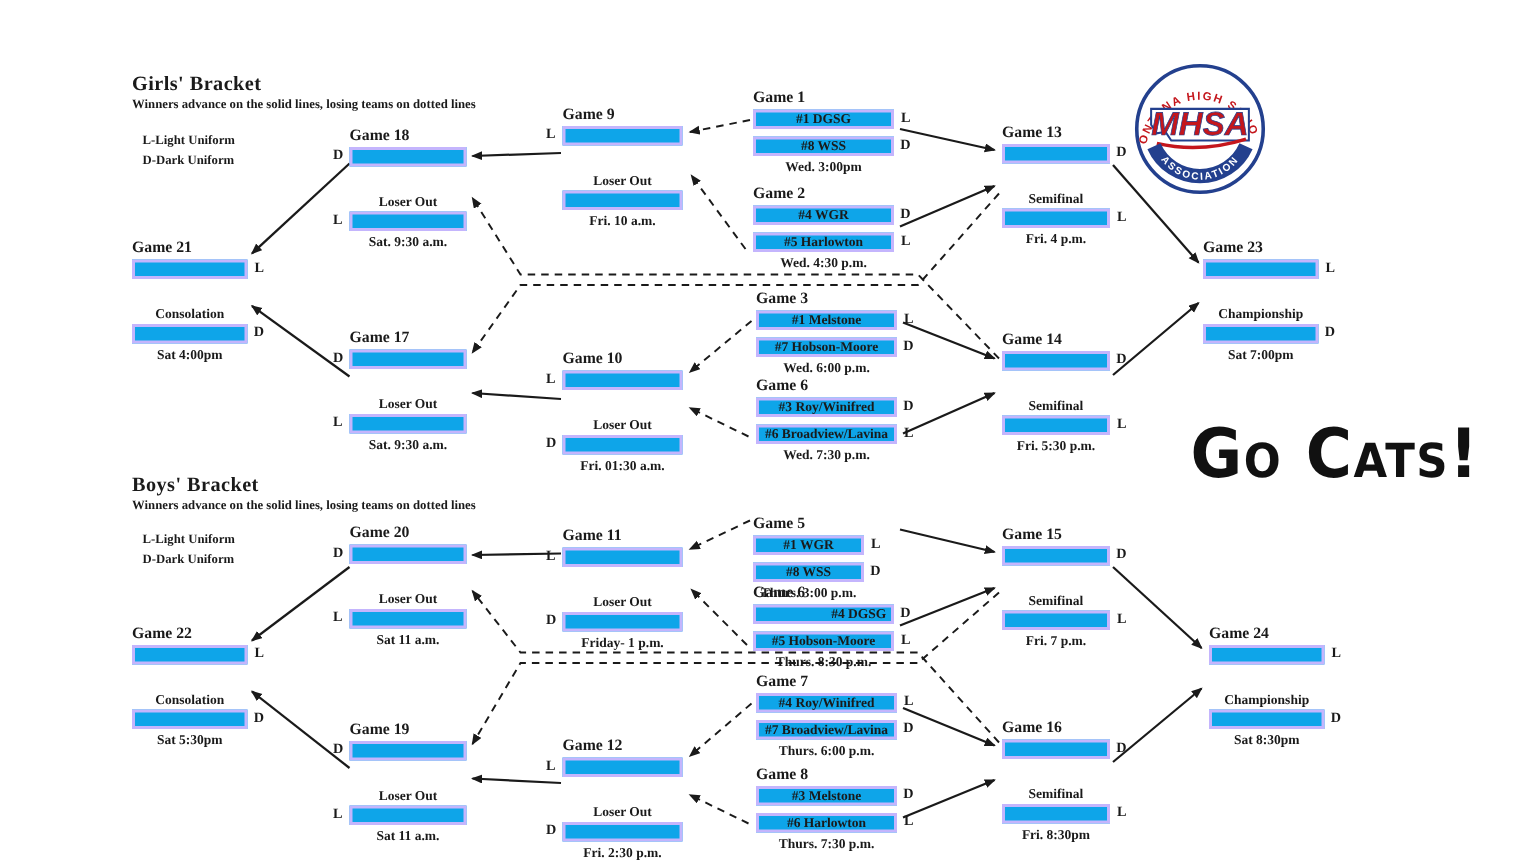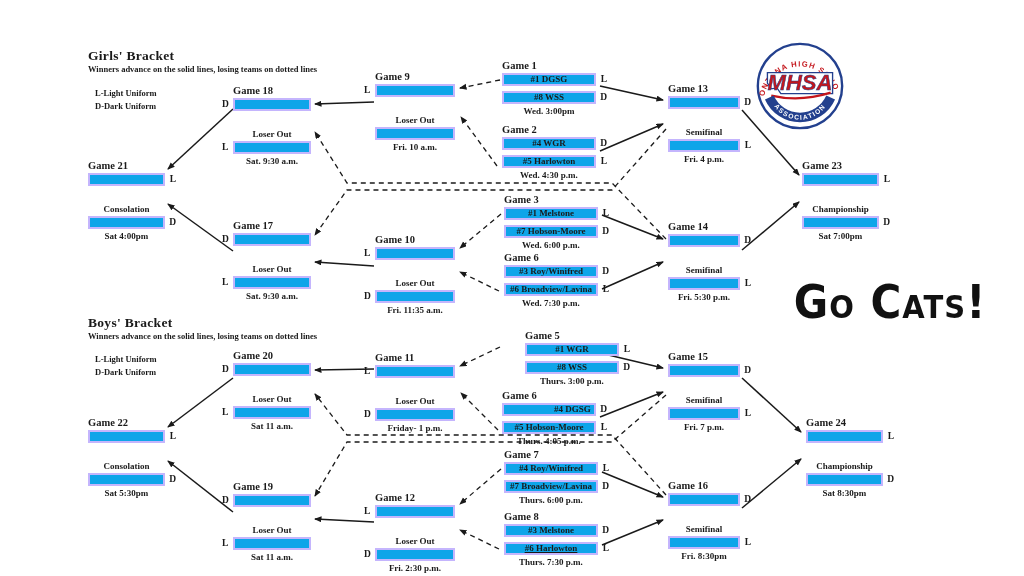--- a/index.html
+++ b/index.html
@@ -185,21 +185,21 @@
           </div>
           <span class="g-letter left">L</span>
         </div>
         <div class="g-mid">Loser Out</div>
         <div class="g-row">
           <div class="g-slot">
             <span class="g-team" style="line-height: 9px; padding-top: 0px;"></span>
           </div>
           <span class="g-letter left">D</span>
         </div>
-        <div class="g-time">Fri. 11:35 a.m.</div>
+        <div class="g-time">Fri. 01:30 a.m.</div>
       </div>
       <div class="game" style="left: 668px; top: 83px; width: 72px;">
         <div class="g-title">Game 13</div>
         <div class="g-row">
           <div class="g-slot">
             <span class="g-team" style="line-height: 9px; padding-top: 0px;"></span>
           </div>
           <span class="g-letter right">D</span>
         </div>
         <div class="g-mid">Semifinal</div>
@@ -289,21 +289,21 @@
         </div>
         <div class="g-mid">Championship</div>
         <div class="g-row">
           <div class="g-slot">
             <span class="g-team" style="line-height: 9px; padding-top: 0px;"></span>
           </div>
           <span class="g-letter right">D</span>
         </div>
         <div class="g-time">Sat 7:00pm</div>
       </div>
-      <div class="game" style="left: 502px; top: 330px; width: 94px; margin-left: 23px;">
+      <div class="game" style="left: 502px; top: 344px; width: 74px;">
         <div class="g-title">Game 5</div>
         <div class="g-row">
           <div class="g-slot">
             <span class="g-team" style="line-height: 9px; padding-top: 0px;">#1 WGR</span>
           </div>
           <span class="g-letter right">L</span>
         </div>
         <div class="g-gap"></div>
         <div class="g-row">
           <div class="g-slot">
@@ -321,21 +321,21 @@
           </div>
           <span class="g-letter right">D</span>
         </div>
         <div class="g-gap"></div>
         <div class="g-row">
           <div class="g-slot">
             <span class="g-team" style="line-height: 9px; padding-top: 0px;">#5 Hobson-Moore</span>
           </div>
           <span class="g-letter right">L</span>
         </div>
-        <div class="g-time">Thurs. 4:05 p.m.</div>
+        <div class="g-time">Thurs. 8:30 p.m.</div>
       </div>
       <div class="game" style="left: 504px; top: 449px; width: 94px;">
         <div class="g-title">Game 7</div>
         <div class="g-row">
           <div class="g-slot">
             <span class="g-team" style="line-height: 9px; padding-top: 0px;">#4 Roy/Winifred</span>
           </div>
           <span class="g-letter right">L</span>
         </div>
         <div class="g-gap"></div>
@@ -351,21 +351,21 @@
         <div class="g-title">Game 8</div>
         <div class="g-row">
           <div class="g-slot">
             <span class="g-team" style="line-height: 9px; padding-top: 0px;">#3 Melstone</span>
           </div>
           <span class="g-letter right">D</span>
         </div>
         <div class="g-gap"></div>
         <div class="g-row">
           <div class="g-slot">
-            <span class="g-team" style="line-height: 9px; padding-top: 0px; text-decoration: underline;">#6 Harlowton</span>
+            <span class="g-team" style="line-height: 9px; padding-top: 0px;">#6 Harlowton</span>
           </div>
           <span class="g-letter right">L</span>
         </div>
         <div class="g-time">Thurs. 7:30 p.m.</div>
       </div>
       <div class="game" style="left: 375px; top: 352px; width: 80px;">
         <div class="g-title">Game 11</div>
         <div class="g-row">
           <div class="g-slot">
             <span class="g-team" style="line-height: 9px; padding-top: 0px;"></span>

